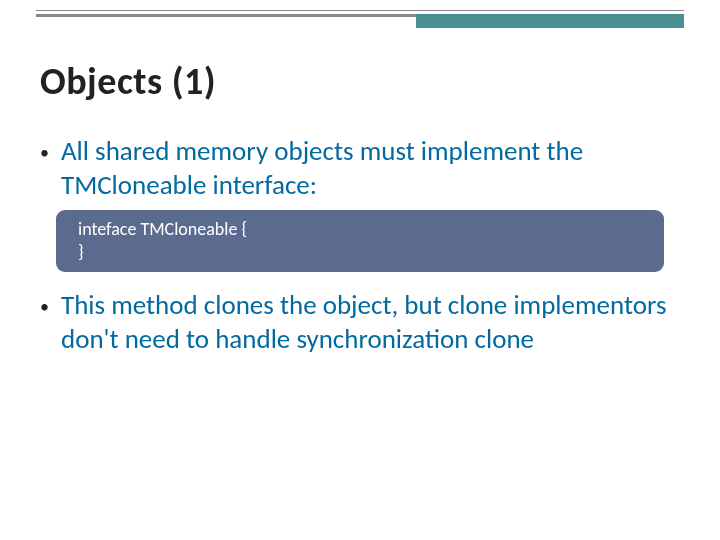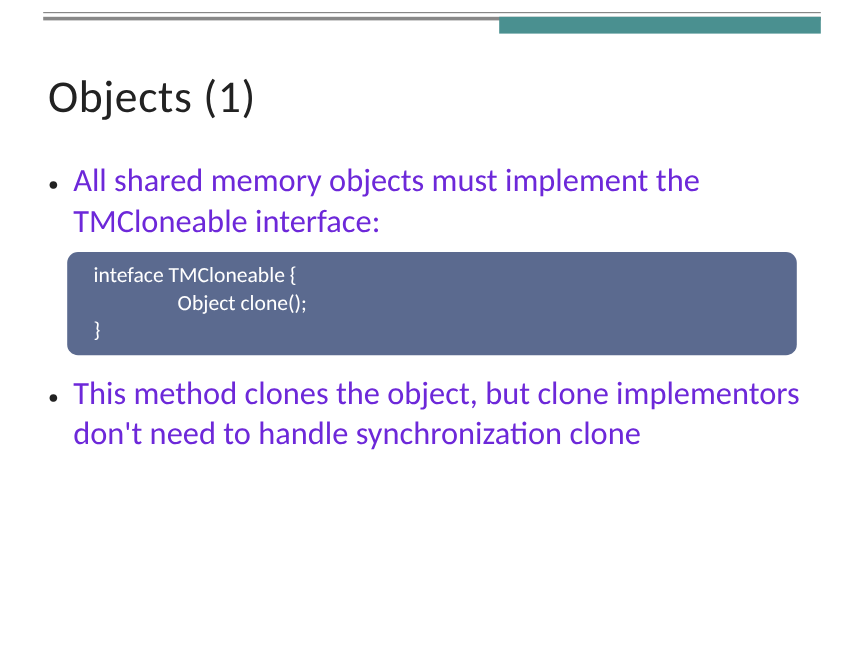--- a/index.html
+++ b/index.html
@@ -38,40 +38,40 @@
     right: 36px;
     width: 268px;
     height: 14px;
     background: #4a9090;
   }
   .content {
     padding: 30px 40px 0 40px;
   }
   .title {
     font-size: 38px;
-    font-weight: 400;
+    font-weight: 700;
     color: #222;
     margin-bottom: 30px;
     letter-spacing: 0.5px;
   }
   .bullet-item {
     display: flex;
     align-items: flex-start;
     margin-bottom: 8px;
   }
   .bullet {
     font-size: 18px;
     color: #222;
     margin-right: 12px;
     margin-top: 8px;
     flex-shrink: 0;
   }
   .bullet-text {
     font-size: 27px;
-    color: #6d28d9;
+    color: #0369a1;
     line-height: 1.25;
     font-weight: 400;
   }
   .code-box {
     background: #5b6a8f;
     border-radius: 9px;
     padding: 8px 22px 8px 22px;
     margin: 8px 16px 16px 16px;
     color: #fff;
     font-family: "Gill Sans", "Gill Sans MT", Calibri, sans-serif;
@@ -94,21 +94,20 @@
 <div class="content">
   <h1 class="title">Objects (1)</h1>
 
   <div class="bullet-item">
     <span class="bullet">•</span>
     <span class="bullet-text">All shared memory objects must implement the TMCloneable interface:</span>
   </div>
 
   <div class="code-box">
     <div class="code-line1">inteface TMCloneable {</div>
-    <div class="code-line2">Object clone();</div>
     <div class="code-line3">}</div>
   </div>
 
   <div class="bullet-item">
     <span class="bullet">•</span>
     <span class="bullet-text">This method clones the object, but clone implementors don't need to handle synchronization clone</span>
   </div>
 </div>
 
 </body></html>

